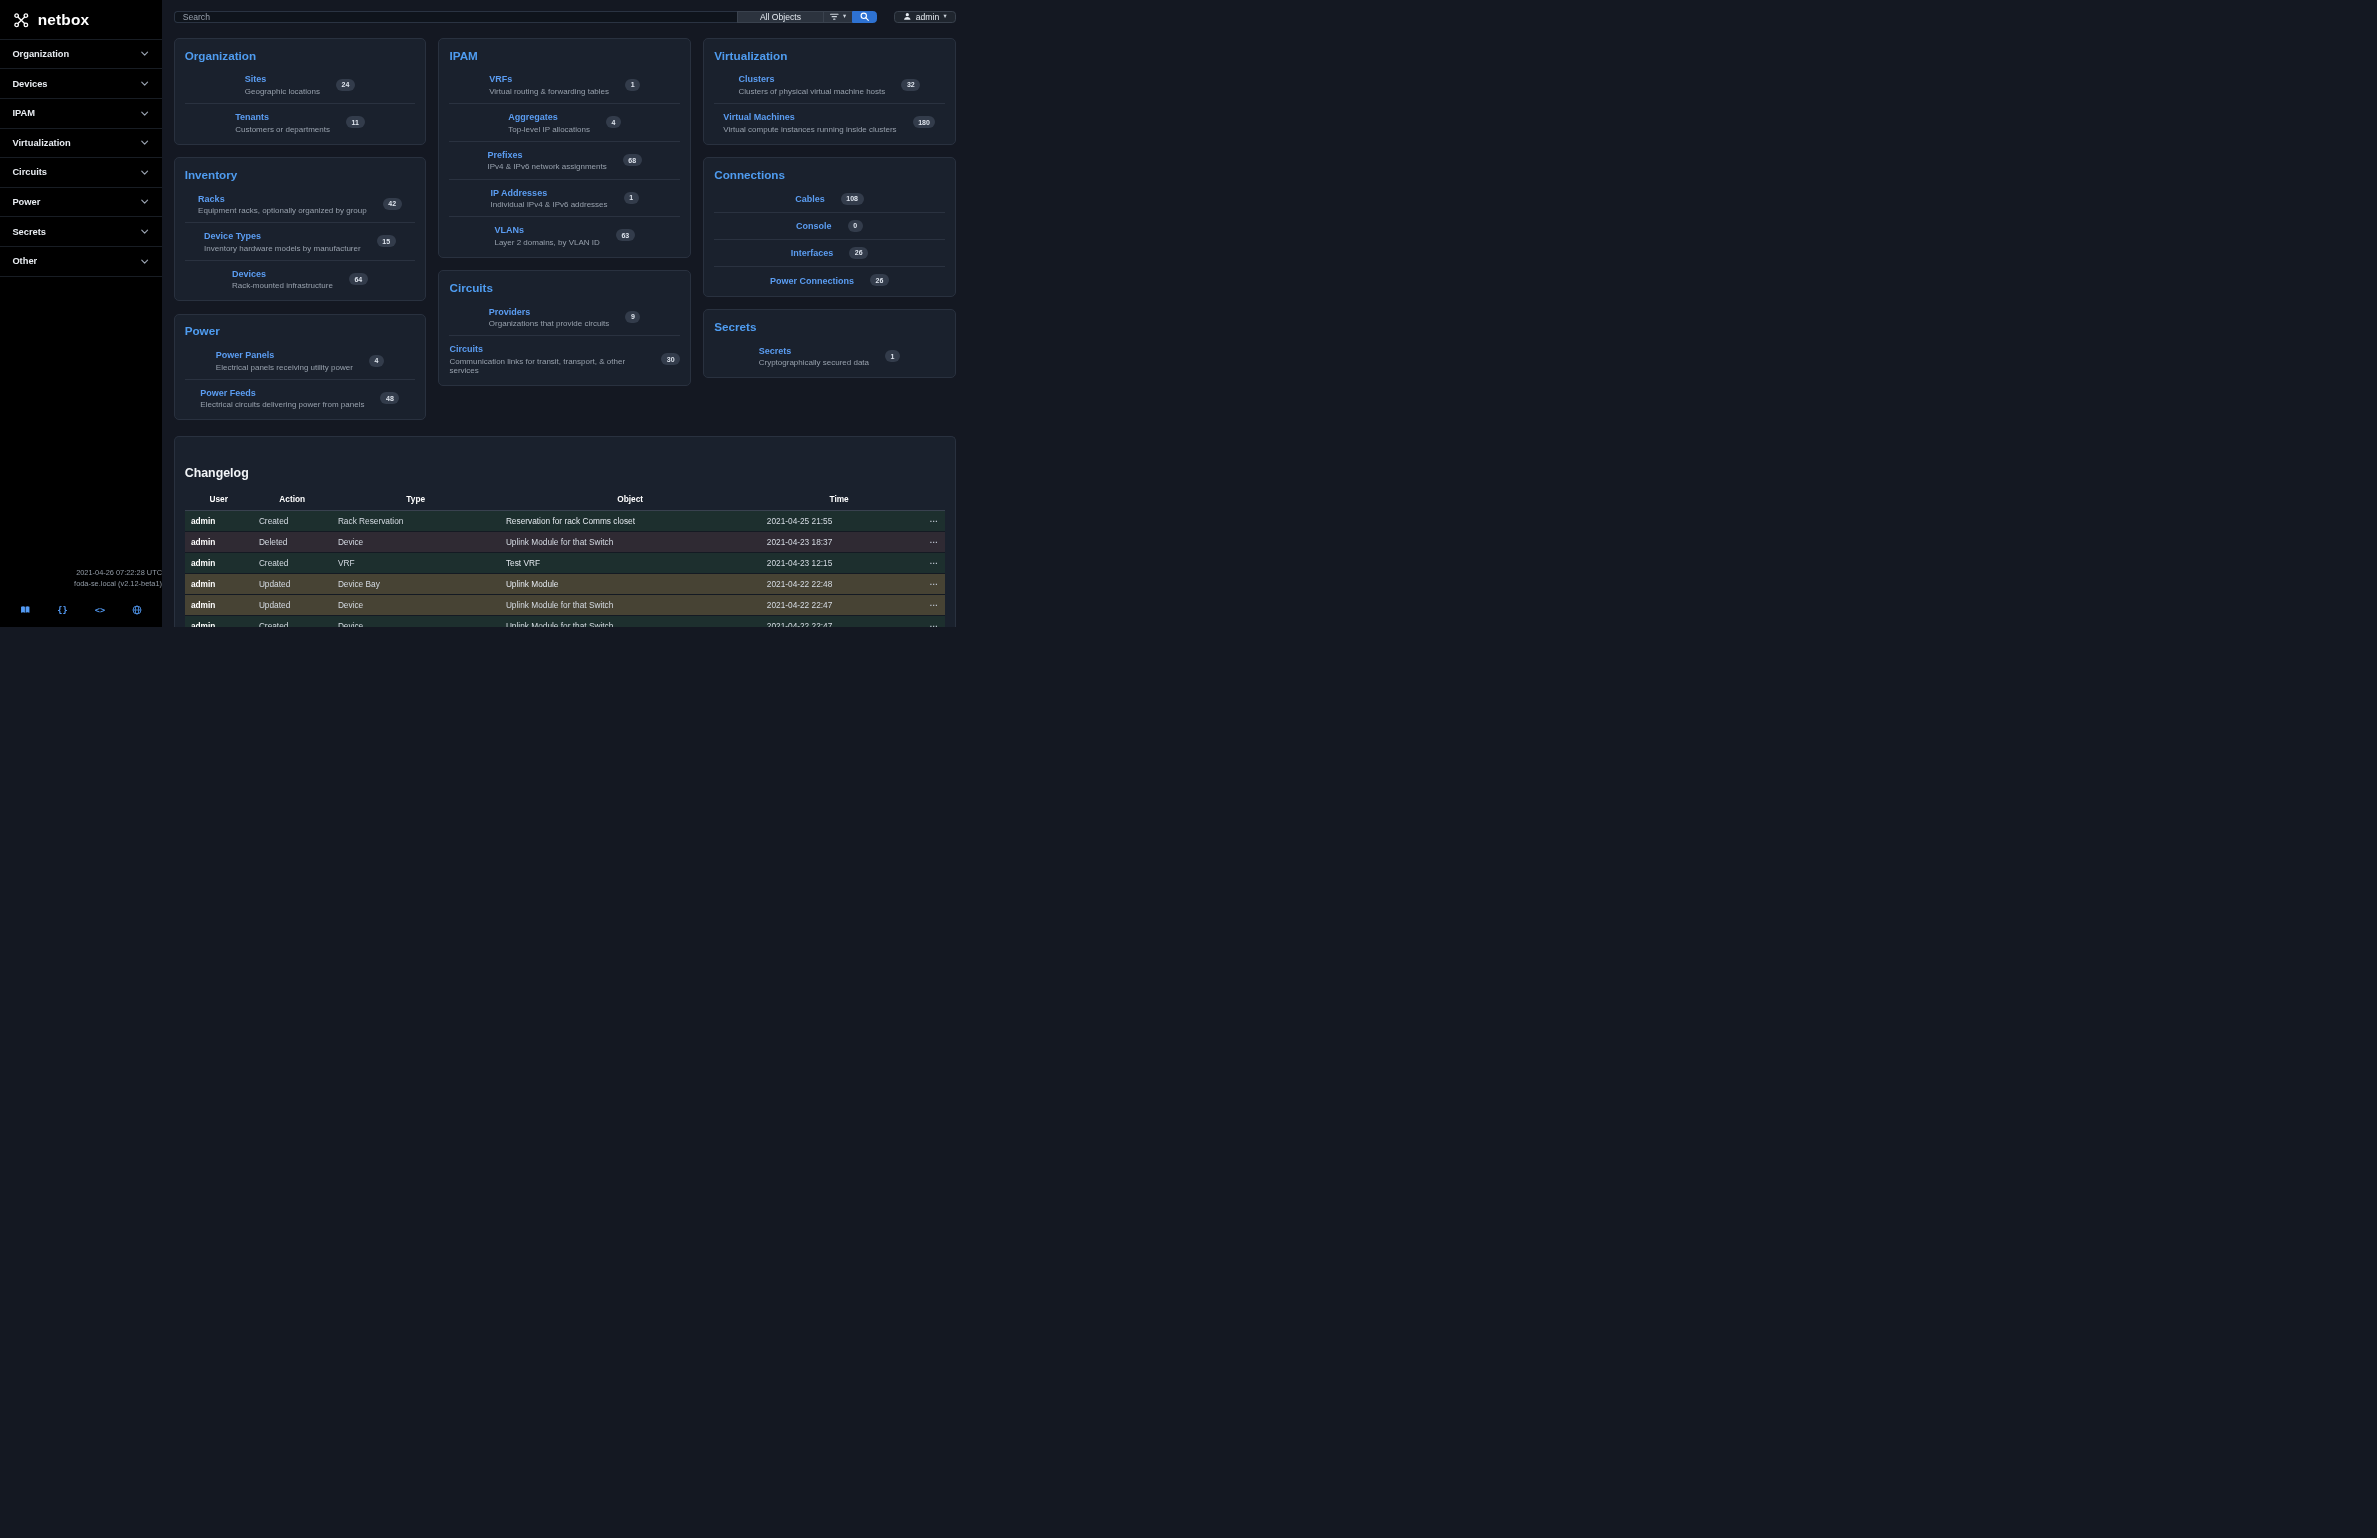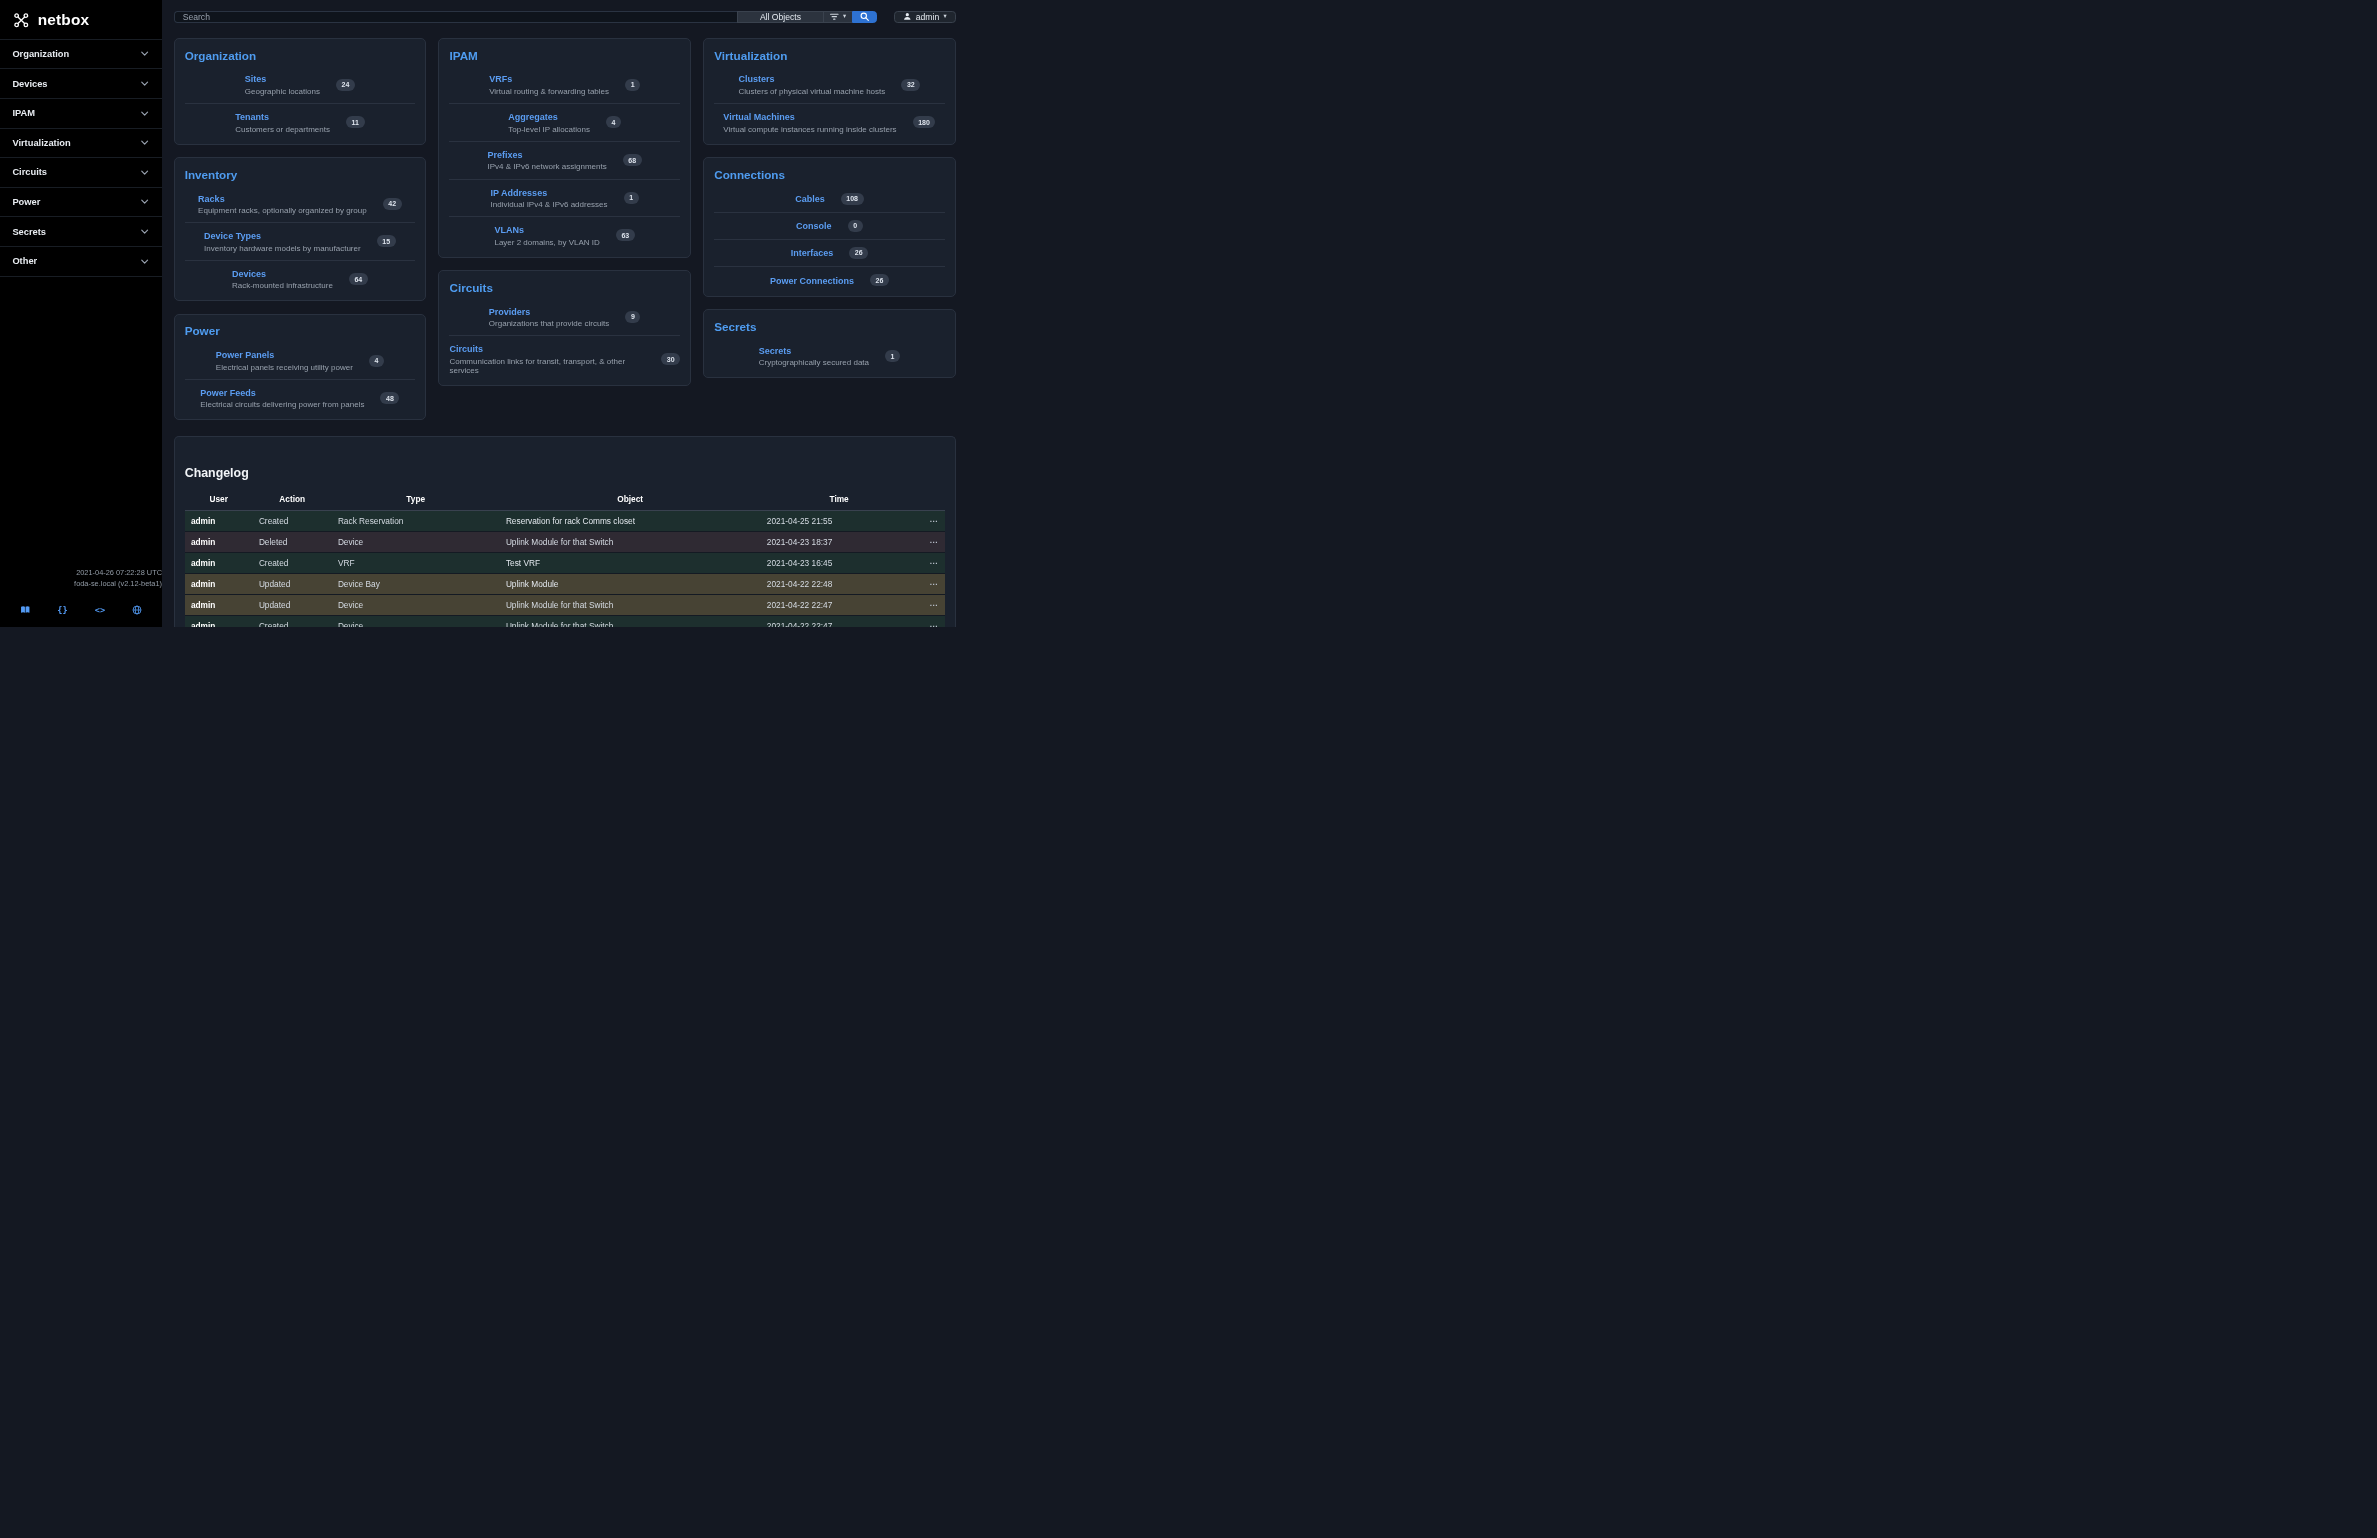--- a/index.html
+++ b/index.html
@@ -365,21 +365,21 @@
             <td>Device</td>
             <td>Uplink Module for that Switch</td>
             <td>2021-04-23 18:37</td>
             <td class="cell-menu">⋯</td>
           </tr>
           <tr class="row-created">
             <td class="cell-user">admin</td>
             <td>Created</td>
             <td>VRF</td>
             <td><a class="obj-link">Test VRF</a></td>
-            <td>2021-04-23 16:45</td>
+            <td>2021-04-23 12:15</td>
             <td class="cell-menu">⋯</td>
           </tr>
           <tr class="row-updated">
             <td class="cell-user">admin</td>
             <td>Updated</td>
             <td>Device Bay</td>
             <td><a class="obj-link">Uplink Module</a></td>
             <td>2021-04-22 22:48</td>
             <td class="cell-menu">⋯</td>
           </tr>

